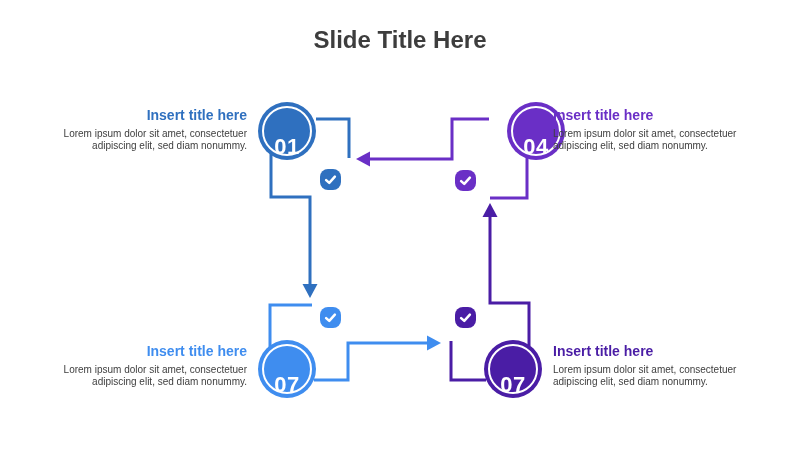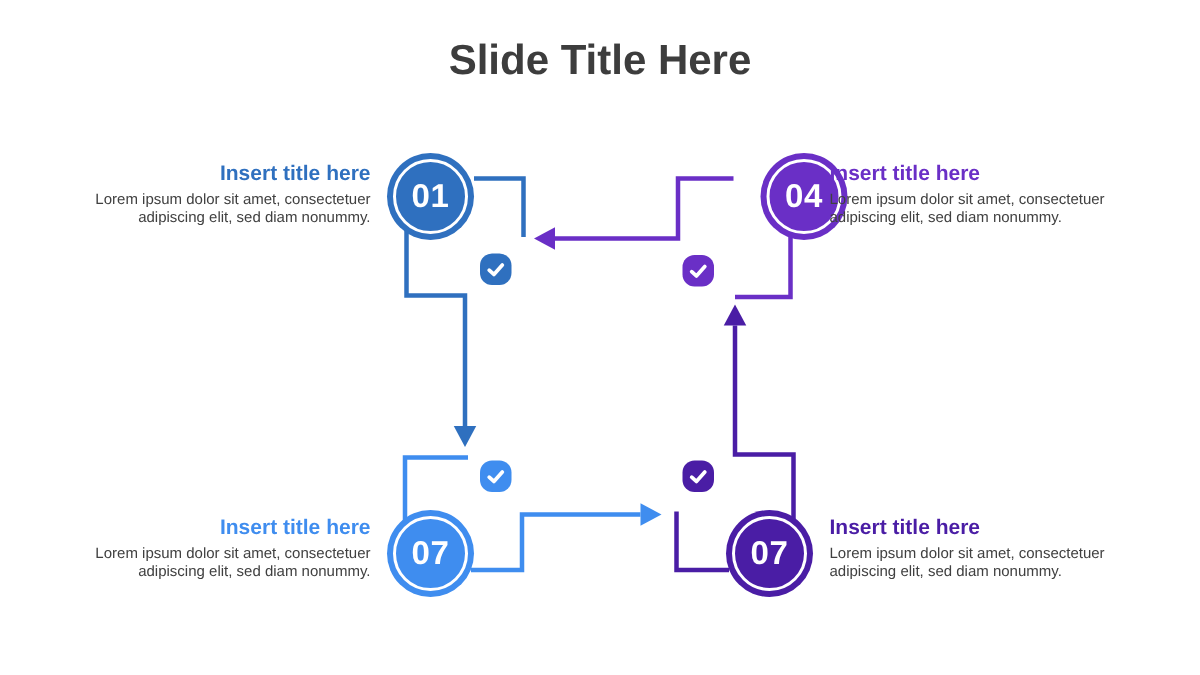--- a/index.html
+++ b/index.html
@@ -2,34 +2,34 @@
 <html style="--step1: #2f70bf; --step2: #3f8def; --step3: #4a1da5; --step4: #6a2fc6; --heading: #3d3d3d; --body: #404040;"><head>
 <meta charset="utf-8">
 <style>
   html,body { margin:0; padding:0; background:#fff; }
   .stage {
     position:relative; width:800px; height:450px; background:#ffffff;
     font-family:"Liberation Sans", sans-serif; overflow:hidden;
   }
   .slide-title {
     position:absolute; top:24px; left:0; width:100%;
-    text-align:center; font-size:28px; line-height:32px; font-weight:bold;
+    text-align:center; font-size:24px; line-height:32px; font-weight:bold;
     color:var(--heading); margin:0;
   }
   
   .connectors { position:absolute; left:0; top:0; width:800px; height:450px; }
   .connectors .line { fill:none; stroke-width:3px; }
   .g1 .line{stroke:var(--step1);} .g1 .head{fill:var(--step1);}
   .g2 .line{stroke:var(--step2);} .g2 .head{fill:var(--step2);}
   .g3 .line{stroke:var(--step3);} .g3 .head{fill:var(--step3);}
   .g4 .line{stroke:var(--step4);} .g4 .head{fill:var(--step4);}
   
   .circle {
     position:absolute; width:58px; height:58px; border-radius:50%;
-    display:flex; align-items:center; justify-content:center;
+    display:flex; align-items:flex-end; justify-content:center;
   }
   .circle::before {
     content:""; position:absolute; inset:4px;
     border:2px solid #fff; border-radius:50%;
   }
   .num { color:#fff; font-size:22px; font-weight:bold; letter-spacing:.5px; }
   .c1{background:var(--step1); left:258px; top:102px;}
   .c2{background:var(--step2); left:258px; top:340px;}
   .c3{background:var(--step3); left:484px; top:340px;}
   .c4{background:var(--step4); left:507px; top:102px;}

